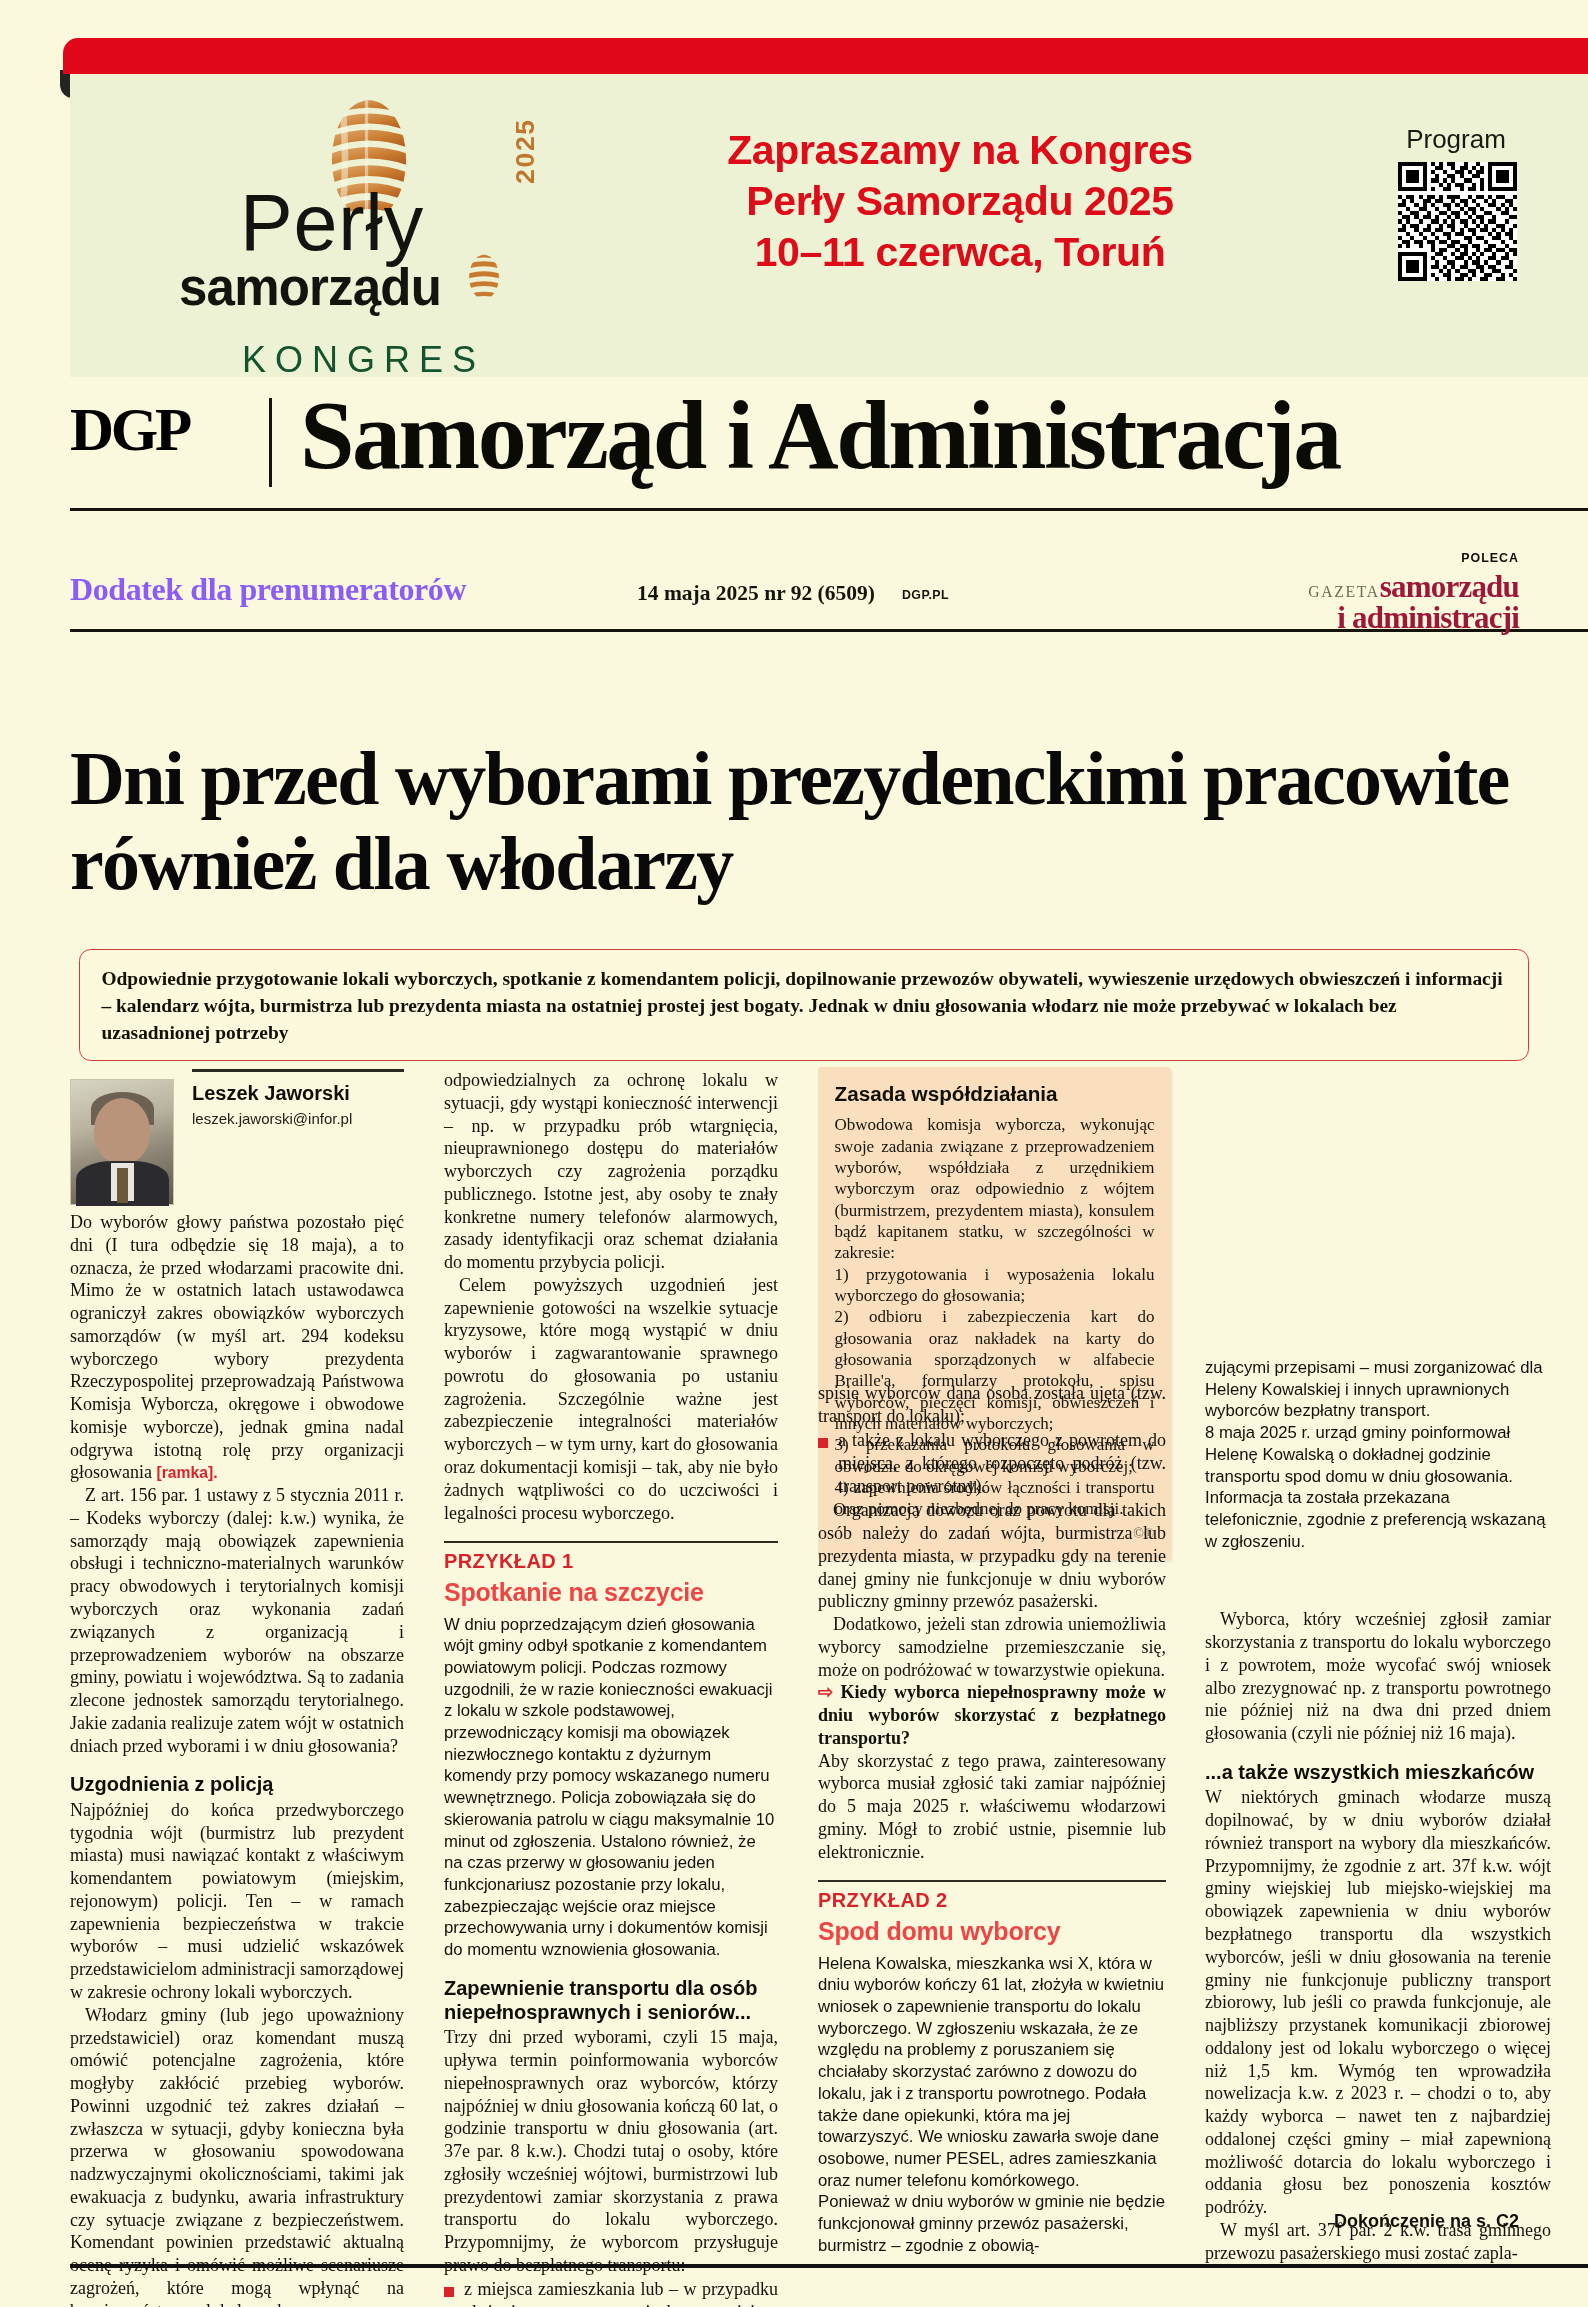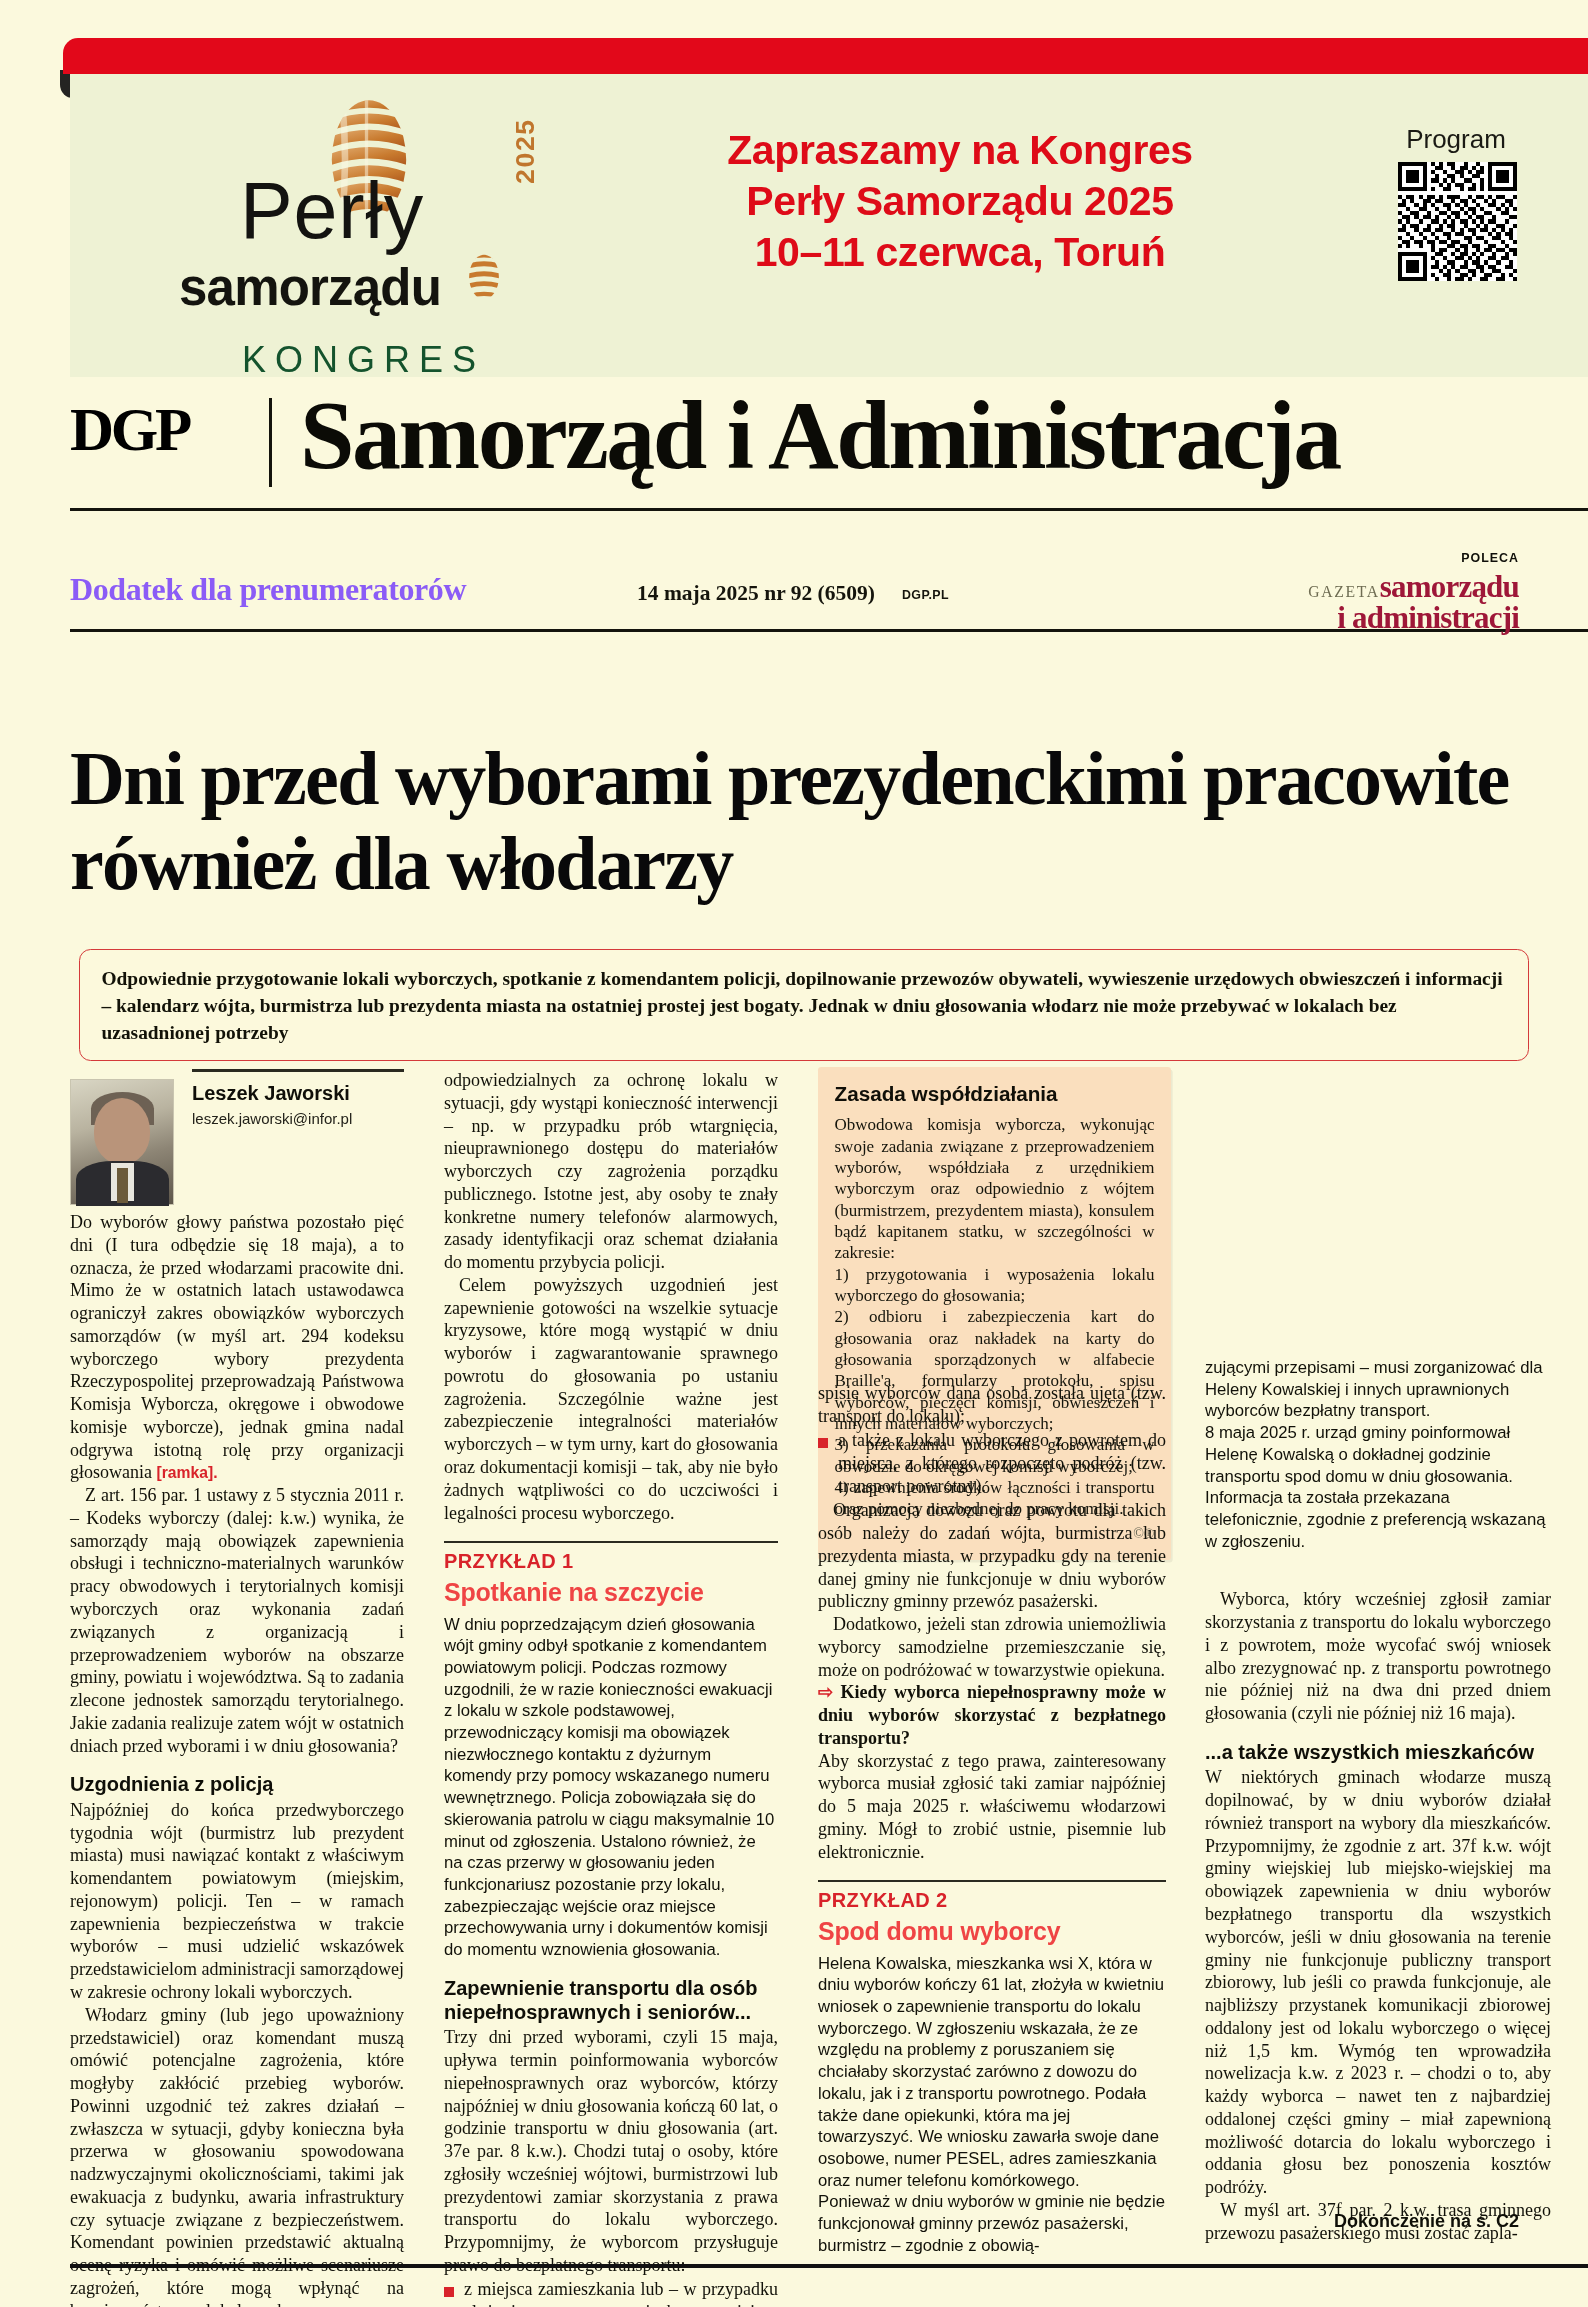--- a/index.html
+++ b/index.html
@@ -25,21 +25,21 @@
 
   
   .promo {
     position:absolute; left:70px; top:74px; width:1519px; height:303px;
     background:#eef2d4;
   }
   .promo-logo { position:absolute; left:66px; top:16.5px; width:430px; height:273px; }
   .pearl-big { position:absolute; left:184px; top:6.6px; width:98px; height:124px; }
   .pearl-small { position:absolute; left:329px; top:162px; width:38px; height:48px; }
   .perly-word {
-    position:absolute; left:104px; top:80px;
+    position:absolute; left:104px; top:92px;
     font-family:"Liberation Sans", sans-serif;
     font-size:79px; font-weight:300; letter-spacing:0.8px; color:#131310;
     line-height:1;
   }
   .year-2025 {
     position:absolute; left:374px; top:93px;
     font-family:"Liberation Sans", sans-serif;
     font-size:26.5px; font-weight:700; color:#c0762d;
     transform:rotate(-90deg); transform-origin:left top;
     letter-spacing:1.7px;
@@ -410,21 +410,21 @@
       <p>Helena Kowalska, mieszkanka wsi X, która w dniu wyborów kończy 61 lat, złożyła w kwietniu wniosek o zapewnienie transportu do lokalu wyborczego. W zgłoszeniu wskazała, że ze względu na problemy z poruszaniem się chciałaby skorzystać zarówno z dowozu do lokalu, jak i z transportu powrotnego. Podała także dane opiekunki, która ma jej towarzyszyć. We wniosku zawarła swoje dane osobowe, numer PESEL, adres zamieszkania oraz numer telefonu komórkowego.</p>
       <p>Ponieważ w dniu wyborów w gminie nie będzie funkcjonował gminny przewóz pasażerski, burmistrz – zgodnie z obowią-</p>
     </div>
   </div>
 
   <div class="col" id="col4">
     <div class="sans">
       <p>zującymi przepisami – musi zorganizować dla Heleny Kowalskiej i innych uprawnionych wyborców bezpłatny transport.</p>
       <p>8 maja 2025 r. urząd gminy poinformował Helenę Kowalską o dokładnej godzinie transportu spod domu w dniu głosowania. Informacja ta została przekazana telefonicznie, zgodnie z preferencją wskazaną w zgłoszeniu.</p>
     </div>
-    <p style="margin-top:36px">Wyborca, który wcześniej zgłosił zamiar skorzystania z transportu do lokalu wyborczego i z powrotem, może wycofać swój wniosek albo zrezygnować np. z transportu powrotnego nie później niż na dwa dni przed dniem głosowania (czyli nie później niż 16 maja).</p>
+    <p style="margin-top:56px">Wyborca, który wcześniej zgłosił zamiar skorzystania z transportu do lokalu wyborczego i z powrotem, może wycofać swój wniosek albo zrezygnować np. z transportu powrotnego nie później niż na dwa dni przed dniem głosowania (czyli nie później niż 16 maja).</p>
     <h3>...a także wszystkich mieszkańców</h3>
     <p class="noind">W niektórych gminach włodarze muszą dopilnować, by w dniu wyborów działał również transport na wybory dla mieszkańców. Przypomnijmy, że zgodnie z art. 37f k.w. wójt gminy wiejskiej lub miejsko-wiejskiej ma obowiązek zapewnienia w dniu wyborów bezpłatnego transportu dla wszystkich wyborców, jeśli w dniu głosowania na terenie gminy nie funkcjonuje publiczny transport zbiorowy, lub jeśli co prawda funkcjonuje, ale najbliższy przystanek komunikacji zbiorowej oddalony jest od lokalu wyborczego o więcej niż 1,5 km. Wymóg ten wprowadziła nowelizacja k.w. z 2023 r. – chodzi o to, aby każdy wyborca – nawet ten z najbardziej oddalonej części gminy – miał zapewnioną możliwość dotarcia do lokalu wyborczego i oddania głosu bez ponoszenia kosztów podróży.</p>
     <p>W myśl art. 37f par. 2 k.w. trasa gminnego przewozu pasażerskiego musi zostać zapla-</p>
   </div>
 
   <div class="dokonczenie">Dokończenie na s. C2</div>
   <div class="footer-rule"></div>
 
 </div>
 

